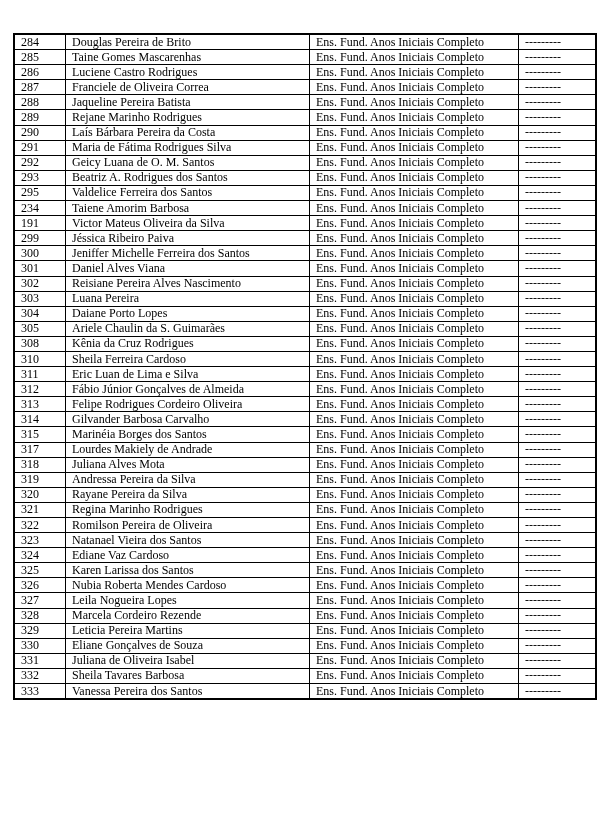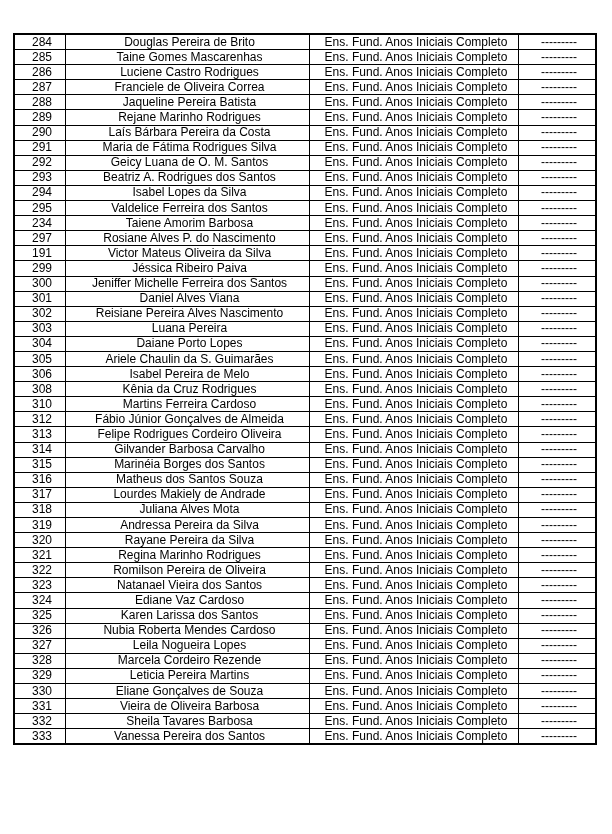--- a/index.html
+++ b/index.html
@@ -5,23 +5,22 @@
   html, body {
     margin: 0;
     padding: 0;
     background: #ffffff;
   }
   .page {
     position: relative;
     width: 612px;
     height: 834px;
     background: #ffffff;
-    font-family: Liberation Sans, sans-serif;
+    font-family: Liberation Serif, serif;
     overflow: hidden;
-    text-align: center;
   }
   table.records {
     position: absolute;
     left: 13px;
     top: 33px;
     border-collapse: collapse;
     table-layout: fixed;
     border: 2px solid #000000;
   }
   table.records td {
@@ -100,44 +99,32 @@
           <td class="c-edu">Ens. Fund. Anos Iniciais Completo</td>
           <td class="c-stat">---------</td>
         </tr>
         <tr>
           <td class="c-num">293</td>
           <td class="c-name">Beatriz A. Rodrigues dos Santos</td>
           <td class="c-edu">Ens. Fund. Anos Iniciais Completo</td>
           <td class="c-stat">---------</td>
         </tr>
         <tr>
-          <td class="c-num">294</td>
-          <td class="c-name">Isabel Lopes da Silva</td>
-          <td class="c-edu">Ens. Fund. Anos Iniciais Completo</td>
-          <td class="c-stat">---------</td>
-        </tr>
-        <tr>
           <td class="c-num">295</td>
           <td class="c-name">Valdelice Ferreira dos Santos</td>
           <td class="c-edu">Ens. Fund. Anos Iniciais Completo</td>
           <td class="c-stat">---------</td>
         </tr>
         <tr>
           <td class="c-num">234</td>
           <td class="c-name">Taiene Amorim Barbosa</td>
           <td class="c-edu">Ens. Fund. Anos Iniciais Completo</td>
           <td class="c-stat">---------</td>
         </tr>
         <tr>
-          <td class="c-num">297</td>
-          <td class="c-name">Rosiane Alves P. do Nascimento</td>
-          <td class="c-edu">Ens. Fund. Anos Iniciais Completo</td>
-          <td class="c-stat">---------</td>
-        </tr>
-        <tr>
           <td class="c-num">191</td>
           <td class="c-name">Victor Mateus Oliveira da Silva</td>
           <td class="c-edu">Ens. Fund. Anos Iniciais Completo</td>
           <td class="c-stat">---------</td>
         </tr>
         <tr>
           <td class="c-num">299</td>
           <td class="c-name">Jéssica Ribeiro Paiva</td>
           <td class="c-edu">Ens. Fund. Anos Iniciais Completo</td>
           <td class="c-stat">---------</td>
@@ -172,34 +159,34 @@
           <td class="c-edu">Ens. Fund. Anos Iniciais Completo</td>
           <td class="c-stat">---------</td>
         </tr>
         <tr>
           <td class="c-num">305</td>
           <td class="c-name">Ariele Chaulin da S. Guimarães</td>
           <td class="c-edu">Ens. Fund. Anos Iniciais Completo</td>
           <td class="c-stat">---------</td>
         </tr>
         <tr>
-          <td class="c-num">306</td>
-          <td class="c-name">Isabel Pereira de Melo</td>
-          <td class="c-edu">Ens. Fund. Anos Iniciais Completo</td>
-          <td class="c-stat">---------</td>
-        </tr>
-        <tr>
           <td class="c-num">308</td>
           <td class="c-name">Kênia da Cruz Rodrigues</td>
           <td class="c-edu">Ens. Fund. Anos Iniciais Completo</td>
           <td class="c-stat">---------</td>
         </tr>
         <tr>
           <td class="c-num">310</td>
-          <td class="c-name">Martins Ferreira Cardoso</td>
+          <td class="c-name">Sheila Ferreira Cardoso</td>
+          <td class="c-edu">Ens. Fund. Anos Iniciais Completo</td>
+          <td class="c-stat">---------</td>
+        </tr>
+        <tr>
+          <td class="c-num">311</td>
+          <td class="c-name">Eric Luan de Lima e Silva</td>
           <td class="c-edu">Ens. Fund. Anos Iniciais Completo</td>
           <td class="c-stat">---------</td>
         </tr>
         <tr>
           <td class="c-num">312</td>
           <td class="c-name">Fábio Júnior Gonçalves de Almeida</td>
           <td class="c-edu">Ens. Fund. Anos Iniciais Completo</td>
           <td class="c-stat">---------</td>
         </tr>
         <tr>
@@ -214,26 +201,20 @@
           <td class="c-edu">Ens. Fund. Anos Iniciais Completo</td>
           <td class="c-stat">---------</td>
         </tr>
         <tr>
           <td class="c-num">315</td>
           <td class="c-name">Marinéia Borges dos Santos</td>
           <td class="c-edu">Ens. Fund. Anos Iniciais Completo</td>
           <td class="c-stat">---------</td>
         </tr>
         <tr>
-          <td class="c-num">316</td>
-          <td class="c-name">Matheus dos Santos Souza</td>
-          <td class="c-edu">Ens. Fund. Anos Iniciais Completo</td>
-          <td class="c-stat">---------</td>
-        </tr>
-        <tr>
           <td class="c-num">317</td>
           <td class="c-name">Lourdes Makiely de Andrade</td>
           <td class="c-edu">Ens. Fund. Anos Iniciais Completo</td>
           <td class="c-stat">---------</td>
         </tr>
         <tr>
           <td class="c-num">318</td>
           <td class="c-name">Juliana Alves Mota</td>
           <td class="c-edu">Ens. Fund. Anos Iniciais Completo</td>
           <td class="c-stat">---------</td>
@@ -305,21 +286,21 @@
           <td class="c-stat">---------</td>
         </tr>
         <tr>
           <td class="c-num">330</td>
           <td class="c-name">Eliane Gonçalves de Souza</td>
           <td class="c-edu">Ens. Fund. Anos Iniciais Completo</td>
           <td class="c-stat">---------</td>
         </tr>
         <tr>
           <td class="c-num">331</td>
-          <td class="c-name">Vieira de Oliveira Barbosa</td>
+          <td class="c-name">Juliana de Oliveira Isabel</td>
           <td class="c-edu">Ens. Fund. Anos Iniciais Completo</td>
           <td class="c-stat">---------</td>
         </tr>
         <tr>
           <td class="c-num">332</td>
           <td class="c-name">Sheila Tavares Barbosa</td>
           <td class="c-edu">Ens. Fund. Anos Iniciais Completo</td>
           <td class="c-stat">---------</td>
         </tr>
         <tr>

